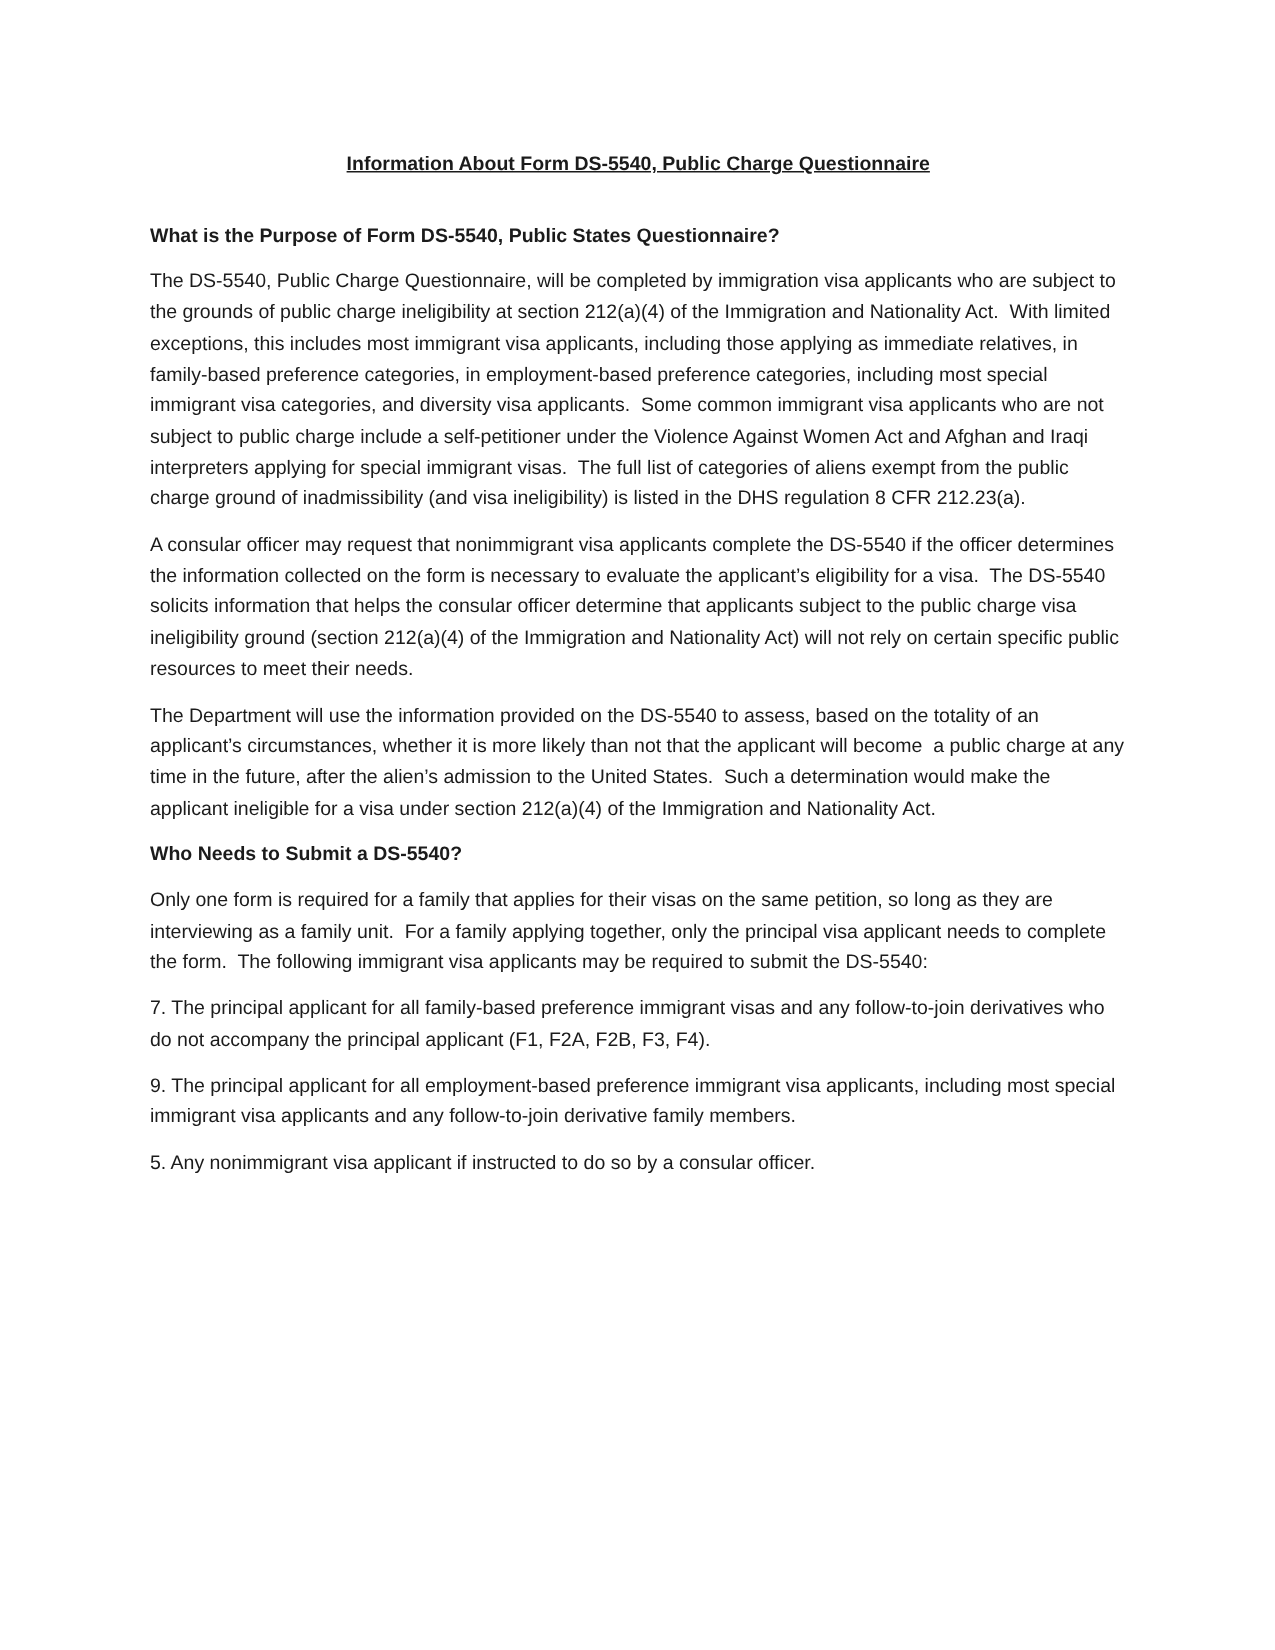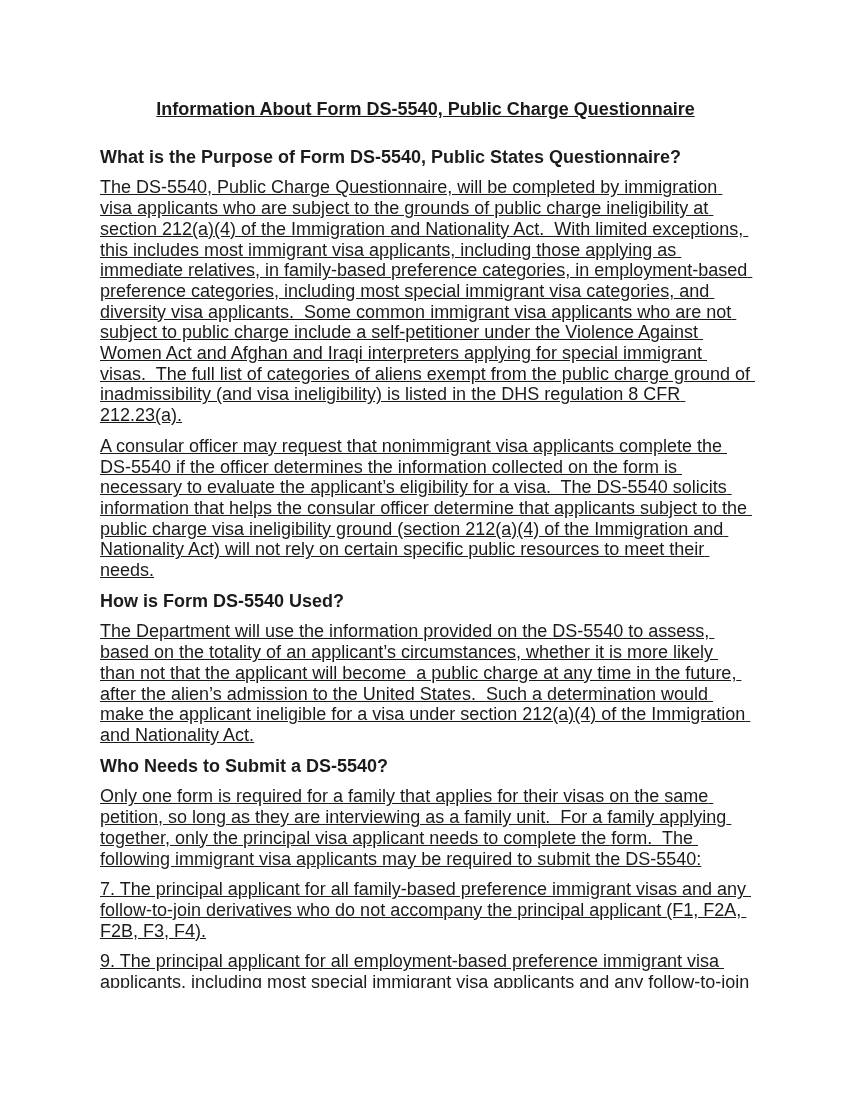--- a/index.html
+++ b/index.html
@@ -7,21 +7,21 @@
     padding: 0;
     background: #ffffff;
   }
   .page {
     position: relative;
     width: 850px;
     height: 988px;
     background: #ffffff;
     overflow: hidden;
     font-family: "Liberation Sans", "DejaVu Sans", sans-serif;
-    font-size: 18px;
+    font-size: 13px;
     line-height: 20.7px;
     color: #1b1b1b;
   }
   .content {
     box-sizing: border-box;
     width: 100%;
     padding: 99px 99px 0 100px;
   }
   .doc-title {
     font-weight: 700;
@@ -31,47 +31,46 @@
     white-space: pre-wrap;
   }
   .heading {
     font-weight: 700;
     margin: 0 0 10px 0;
     white-space: pre-wrap;
   }
   .para {
     margin: 0 0 10px 0;
     white-space: pre-wrap;
-    text-decoration: underline;
   }
 </style>
 </head>
 <body>
 
 <div class="page">
   <div class="content">
 
     <div class="doc-title">Information About Form DS-5540, Public Charge Questionnaire</div>
 
     <div class="heading">What is the Purpose of Form DS-5540, Public States Questionnaire?</div>
 
     <p class="para">The DS-5540, Public Charge Questionnaire, will be completed by immigration visa applicants who are subject to the grounds of public charge ineligibility at section 212(a)(4) of the Immigration and Nationality Act.  With limited exceptions, this includes most immigrant visa applicants, including those applying as immediate relatives, in family-based preference categories, in employment-based preference categories, including most special immigrant visa categories, and diversity visa applicants.  Some common immigrant visa applicants who are not subject to public charge include a self-petitioner under the Violence Against Women Act and Afghan and Iraqi interpreters applying for special immigrant visas.  The full list of categories of aliens exempt from the public charge ground of inadmissibility (and visa ineligibility) is listed in the DHS regulation 8 CFR 212.23(a).</p>
 
     <p class="para">A consular officer may request that nonimmigrant visa applicants complete the DS-5540 if the officer determines the information collected on the form is necessary to evaluate the applicant’s eligibility for a visa.  The DS-5540 solicits information that helps the consular officer determine that applicants subject to the public charge visa ineligibility ground (section 212(a)(4) of the Immigration and Nationality Act) will not rely on certain specific public resources to meet their needs.</p>
 
-    <div class="heading">How is Form DS-5540 Used?</div>
 
     <p class="para">The Department will use the information provided on the DS-5540 to assess, based on the totality of an applicant’s circumstances, whether it is more likely than not that the applicant will become  a public charge at any time in the future, after the alien’s admission to the United States.  Such a determination would make the applicant ineligible for a visa under section 212(a)(4) of the Immigration and Nationality Act.</p>
 
     <div class="heading">Who Needs to Submit a DS-5540?</div>
 
     <p class="para">Only one form is required for a family that applies for their visas on the same petition, so long as they are interviewing as a family unit.  For a family applying together, only the principal visa applicant needs to complete the form.  The following immigrant visa applicants may be required to submit the DS-5540:</p>
 
 
     <p class="para">7. The principal applicant for all family-based preference immigrant visas and any follow-to-join derivatives who do not accompany the principal applicant (F1, F2A, F2B, F3, F4).</p>
 
     <p class="para">9. The principal applicant for all employment-based preference immigrant visa applicants, including most special immigrant visa applicants and any follow-to-join derivative family members.</p>
 
 
+    <p class="para">5. Any nonimmigrant visa applicant if instructed to do so by a consular officer.</p>
 
 
   </div>
 </div>
 
 </body></html>

